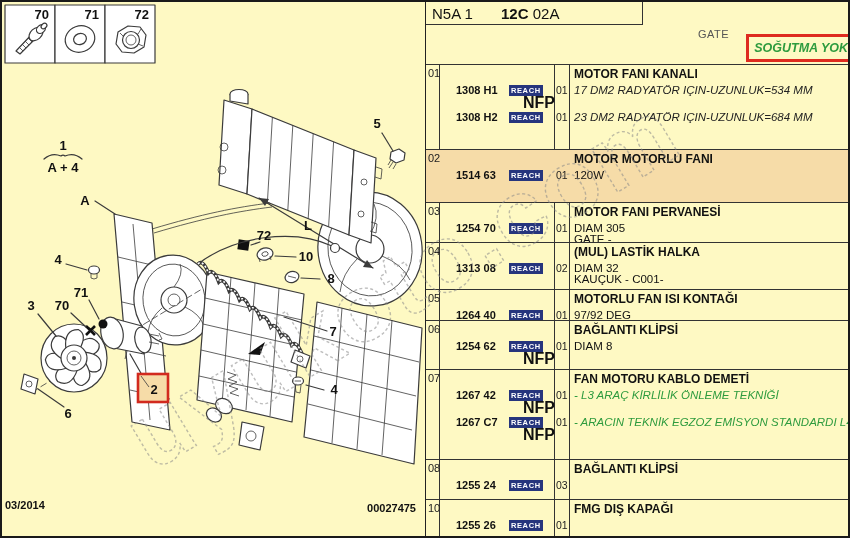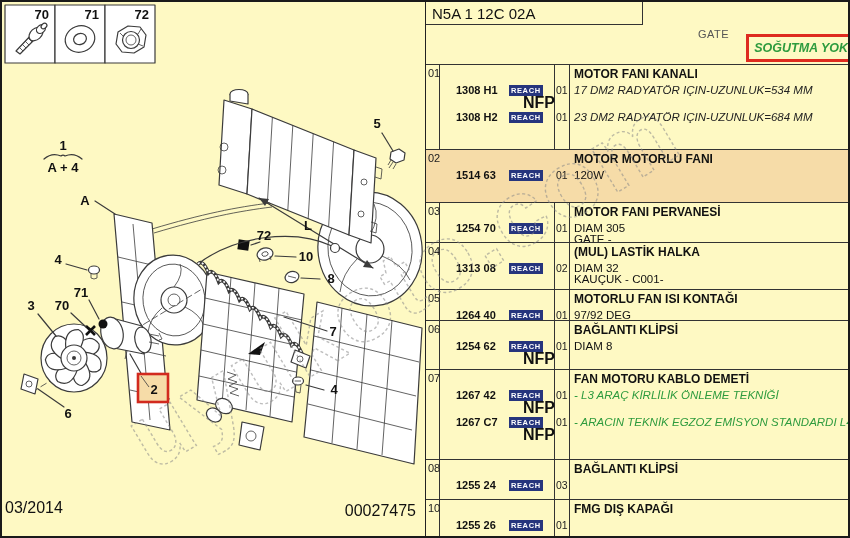--- a/index.html
+++ b/index.html
@@ -2,28 +2,28 @@
 <html><head>
 <meta charset="utf-8">
 <style>
   html,body{margin:0;padding:0;background:#e8e8e8;}
   *{box-sizing:border-box;}
   #page{position:relative;width:850px;height:538px;background:#fef9c3;overflow:hidden;
         border:2px solid #1a1a1a;font-family:"Liberation Sans",sans-serif;}
   
   #diagram-panel{position:absolute;left:0;top:0;width:423px;height:538px;}
   #diagram-svg{position:absolute;left:0;top:0;}
-  .foot{position:absolute;font-size:16px;font-weight:normal;color:#111;}
+  .foot{position:absolute;font-size:11px;font-weight:bold;color:#111;}
   #foot-date{left:3px;top:497px;}
   #foot-num{right:432px;top:500px;margin-left:18px;}
   
   #table-panel{position:absolute;left:423px;top:0;width:427px;height:538px;border-left:1px solid #222;}
   #code-cell{position:absolute;left:0;top:0;width:217px;height:23px;border-bottom:1px solid #333;
              border-right:1px solid #333;font-size:15px;color:#111;padding:3px 0 0 6px;}
-  #code-cell b{font-weight:normal;}
+  #code-cell b{font-weight:bold;margin-left:24px;}
   #gate-label{position:absolute;left:272px;top:26px;font-size:11px;color:#555;letter-spacing:.5px;}
   #note-line{position:absolute;left:0;right:0;top:30px;height:31px;display:flex;
              justify-content:flex-end;align-items:center;font-size:12.5px;font-style:italic;
              font-weight:600;color:#2e9b3e;white-space:nowrap;}
   #note-box{border:3px solid #de2b1f;padding:4px 7px 4px 5px;margin-left:3px;margin-right:-6px;}
   
   #tbody{position:absolute;left:0;top:62px;width:427px;height:476px;border-top:1px solid #333;}
   .vline{position:absolute;top:0;bottom:0;width:1px;background:#333;}
   .trow{position:relative;width:100%;border-bottom:1px solid #333;overflow:hidden;padding-top:2px;}
   .trow.hl{background:#f6dca8;}

